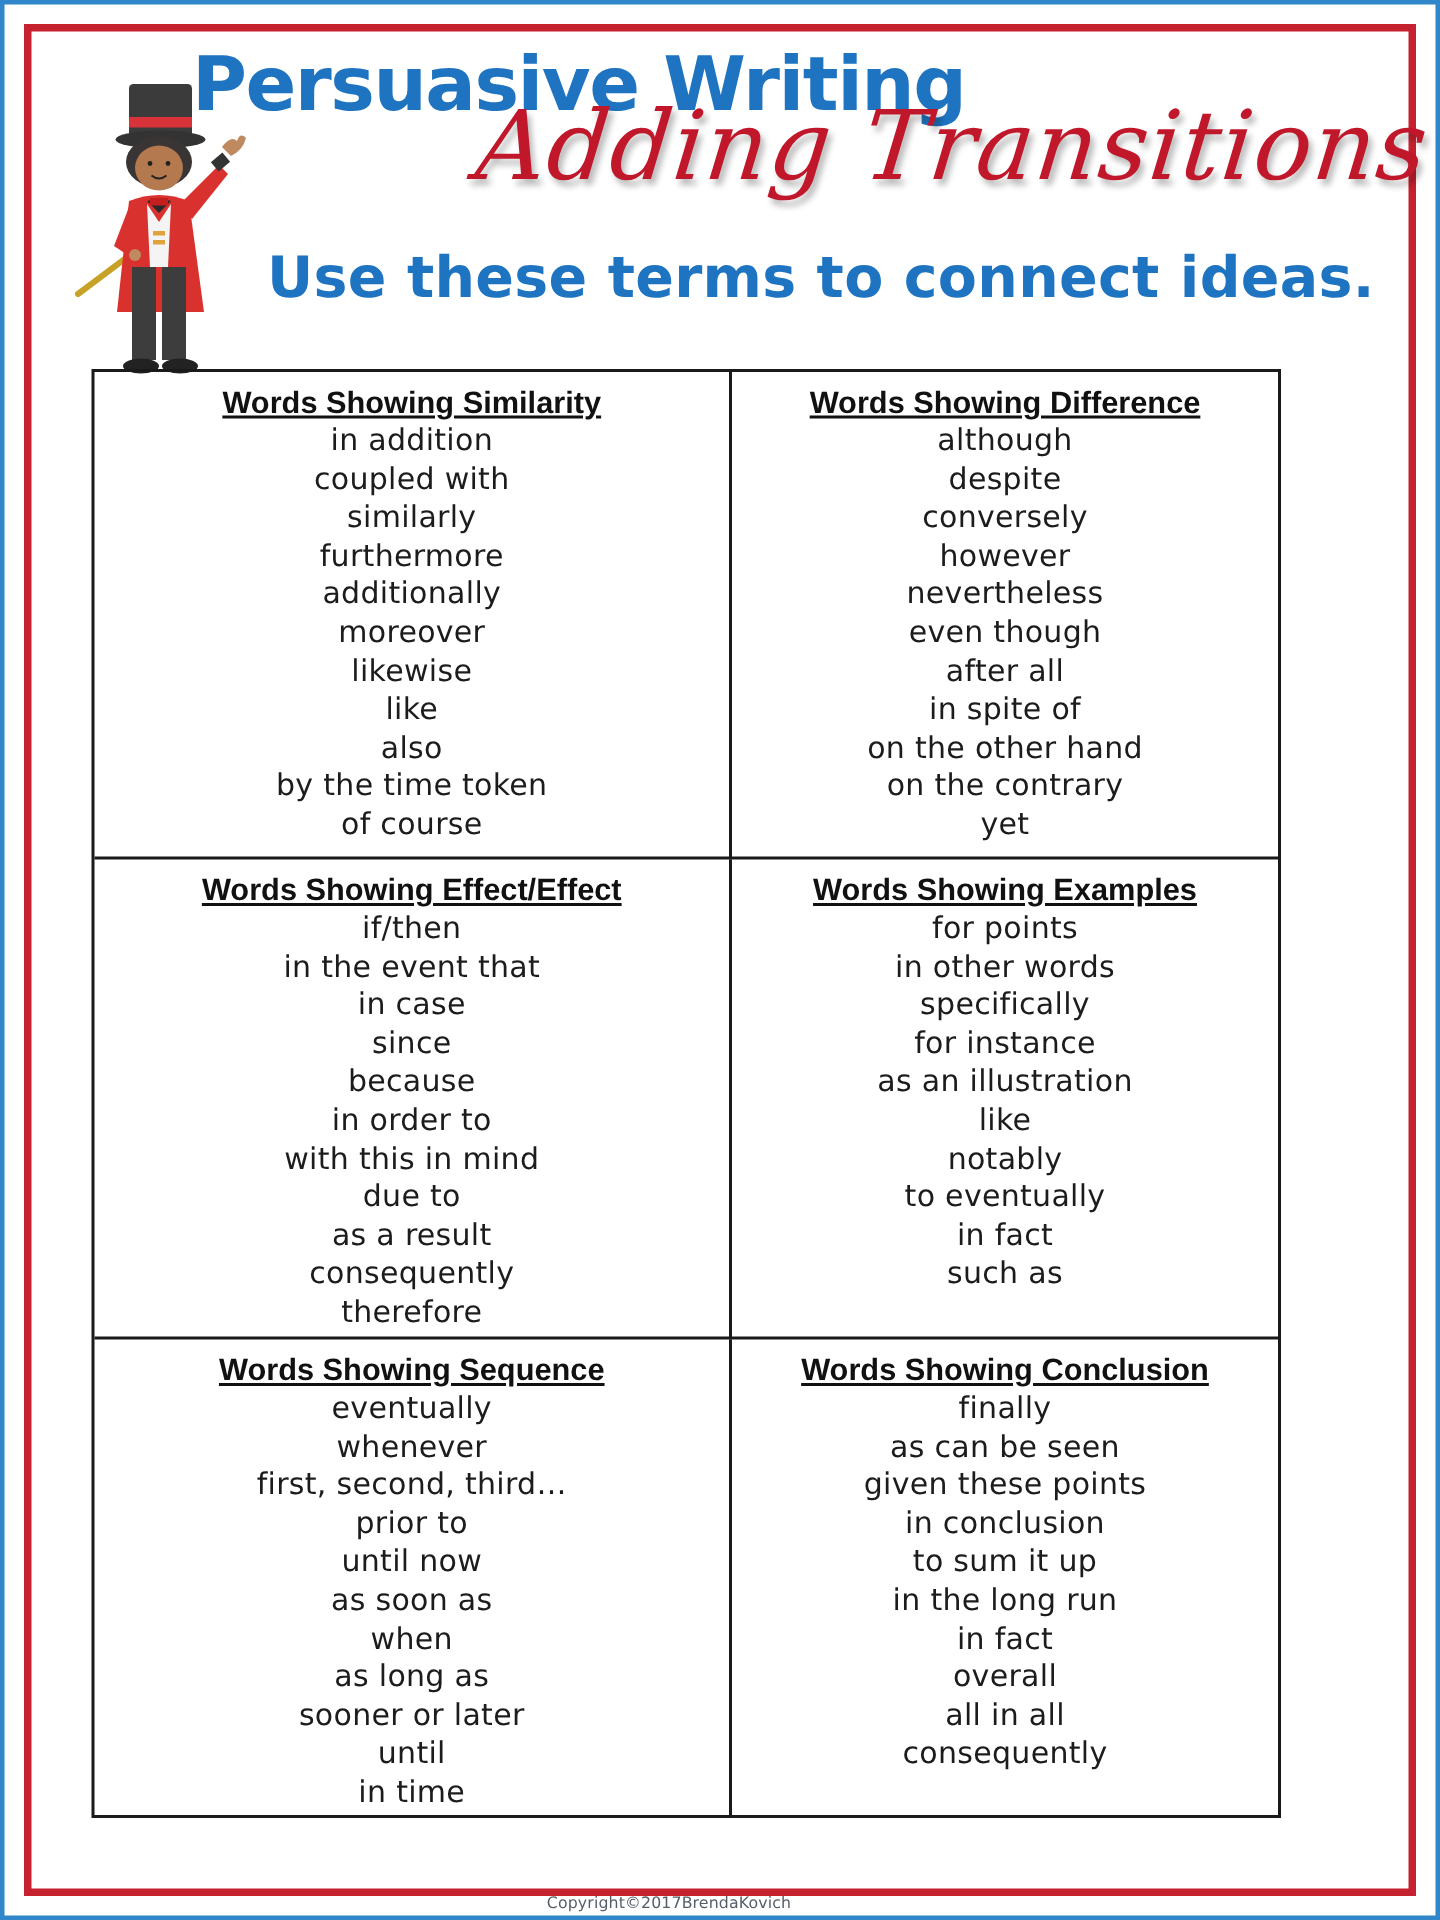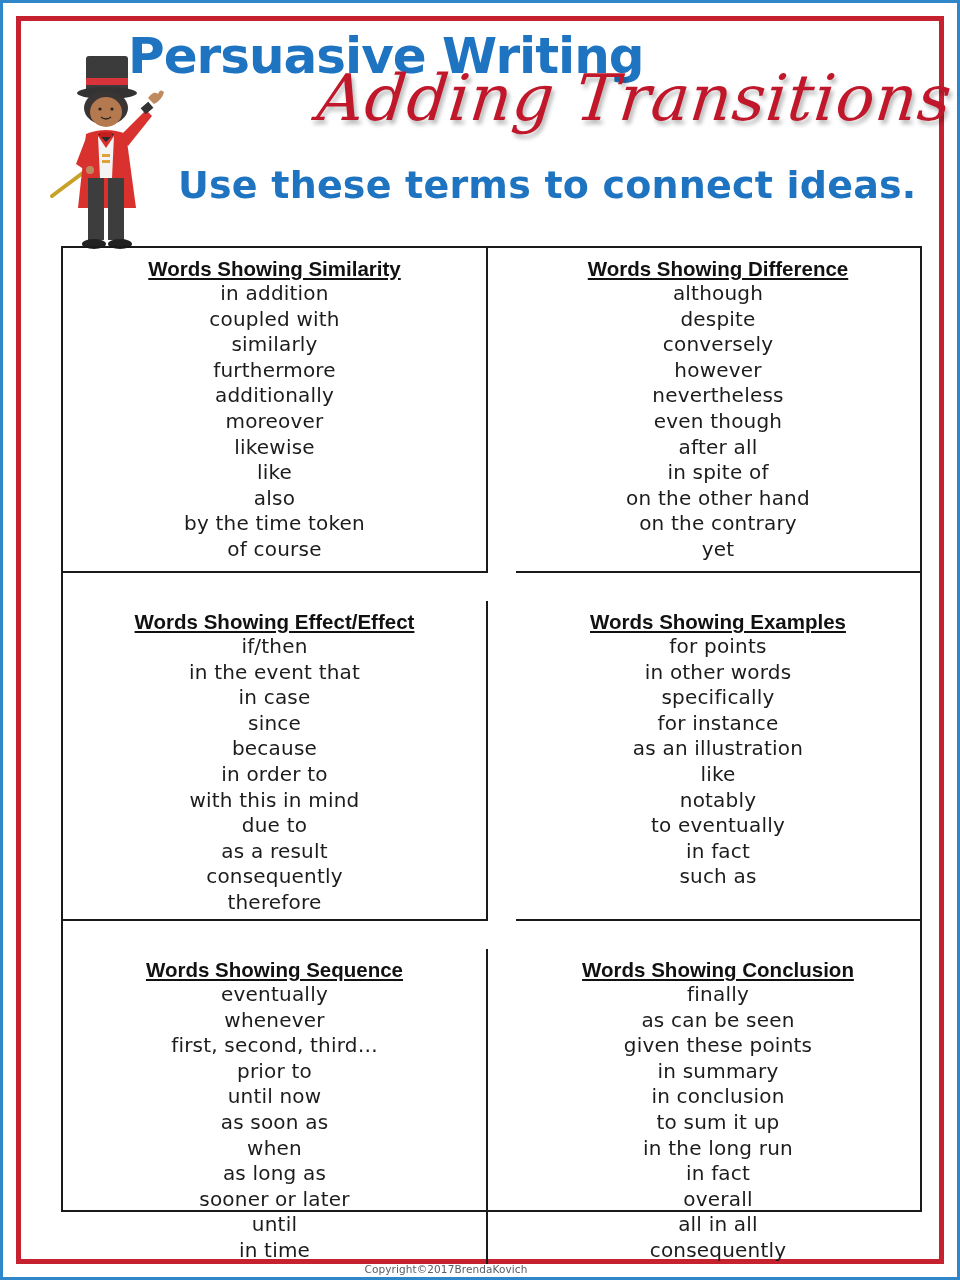--- a/index.html
+++ b/index.html
@@ -33,23 +33,23 @@
     }
     .subtitle {
       position: absolute; left: 178px; top: 166px;
       font-family: "DejaVu Sans", sans-serif; font-weight: bold;
       font-size: 38px; color: #1f74c1; line-height: 1; white-space: nowrap;
       letter-spacing: 0.2px;
     }
     .mascot { position: absolute; left: 48px; top: 48px; width: 124px; height: 204px; }
 
     .grid {
-      position: absolute; left: 61px; top: 246px; width: 861px; height: 966px;
+      position: absolute; left: 61px; top: 246px; width: 793px; height: 966px;
       border: 2px solid #1a1a1a; box-sizing: border-box;
-      display: grid; grid-template-columns: 425px 1fr; grid-template-rows: 325px 320px 1fr; gap: 28px;
+      display: grid; grid-template-columns: 425px 1fr; grid-template-rows: 325px 320px 1fr;
     }
     .cell {
       box-sizing: border-box; text-align: center; padding-top: 8px;
       border-right: 2px solid #1a1a1a; border-bottom: 2px solid #1a1a1a;
       color: #1c1c1c;
     }
     .cell.right { border-right: none; }
     .cell.last-row { border-bottom: none; }
     .cell-heading {
       font-family: "Liberation Sans", sans-serif; font-weight: bold;
@@ -180,21 +180,20 @@
     <div class="cell-item">as long as</div>
     <div class="cell-item">sooner or later</div>
     <div class="cell-item">until</div>
     <div class="cell-item">in time</div>
   </div>
   <div class="cell right last-row">
     <div class="cell-heading">Words Showing Conclusion</div>
     <div class="cell-item">finally</div>
     <div class="cell-item">as can be seen</div>
     <div class="cell-item">given these points</div>
-    <div class="cell-item">in summary</div>
     <div class="cell-item">in conclusion</div>
     <div class="cell-item">to sum it up</div>
     <div class="cell-item">in the long run</div>
     <div class="cell-item">in fact</div>
     <div class="cell-item">overall</div>
     <div class="cell-item">all in all</div>
     <div class="cell-item">consequently</div>
   </div>
 </div>
 

